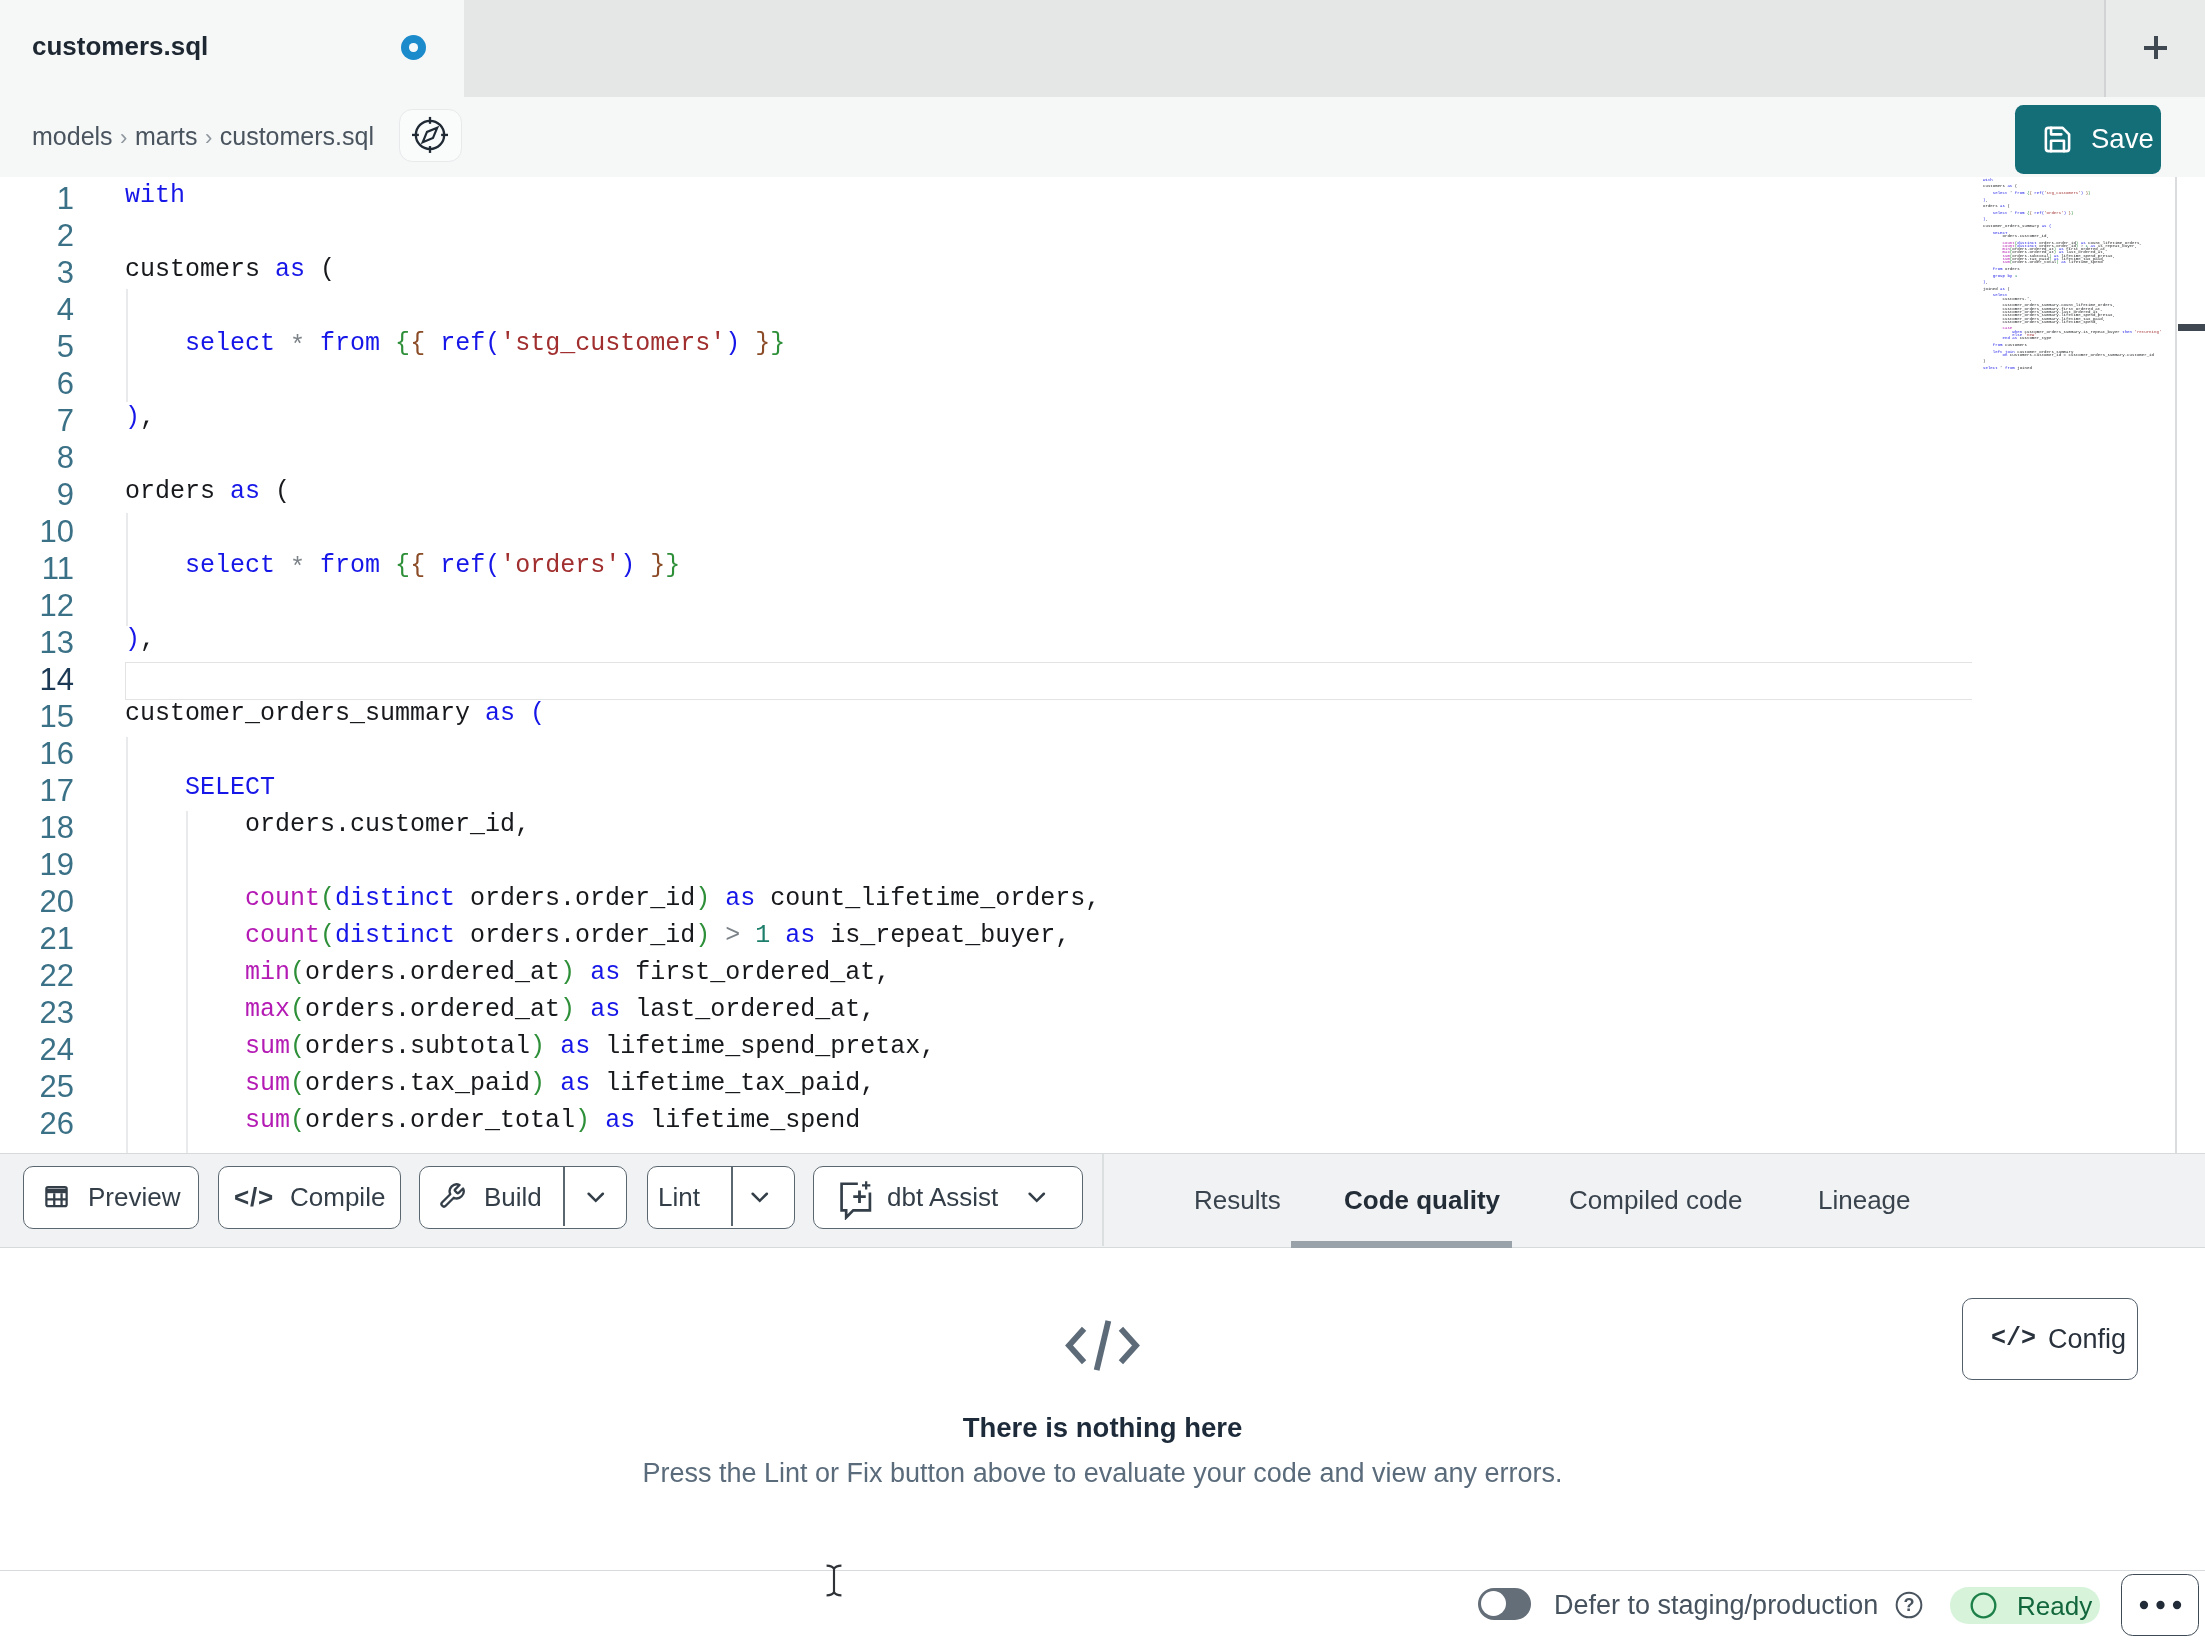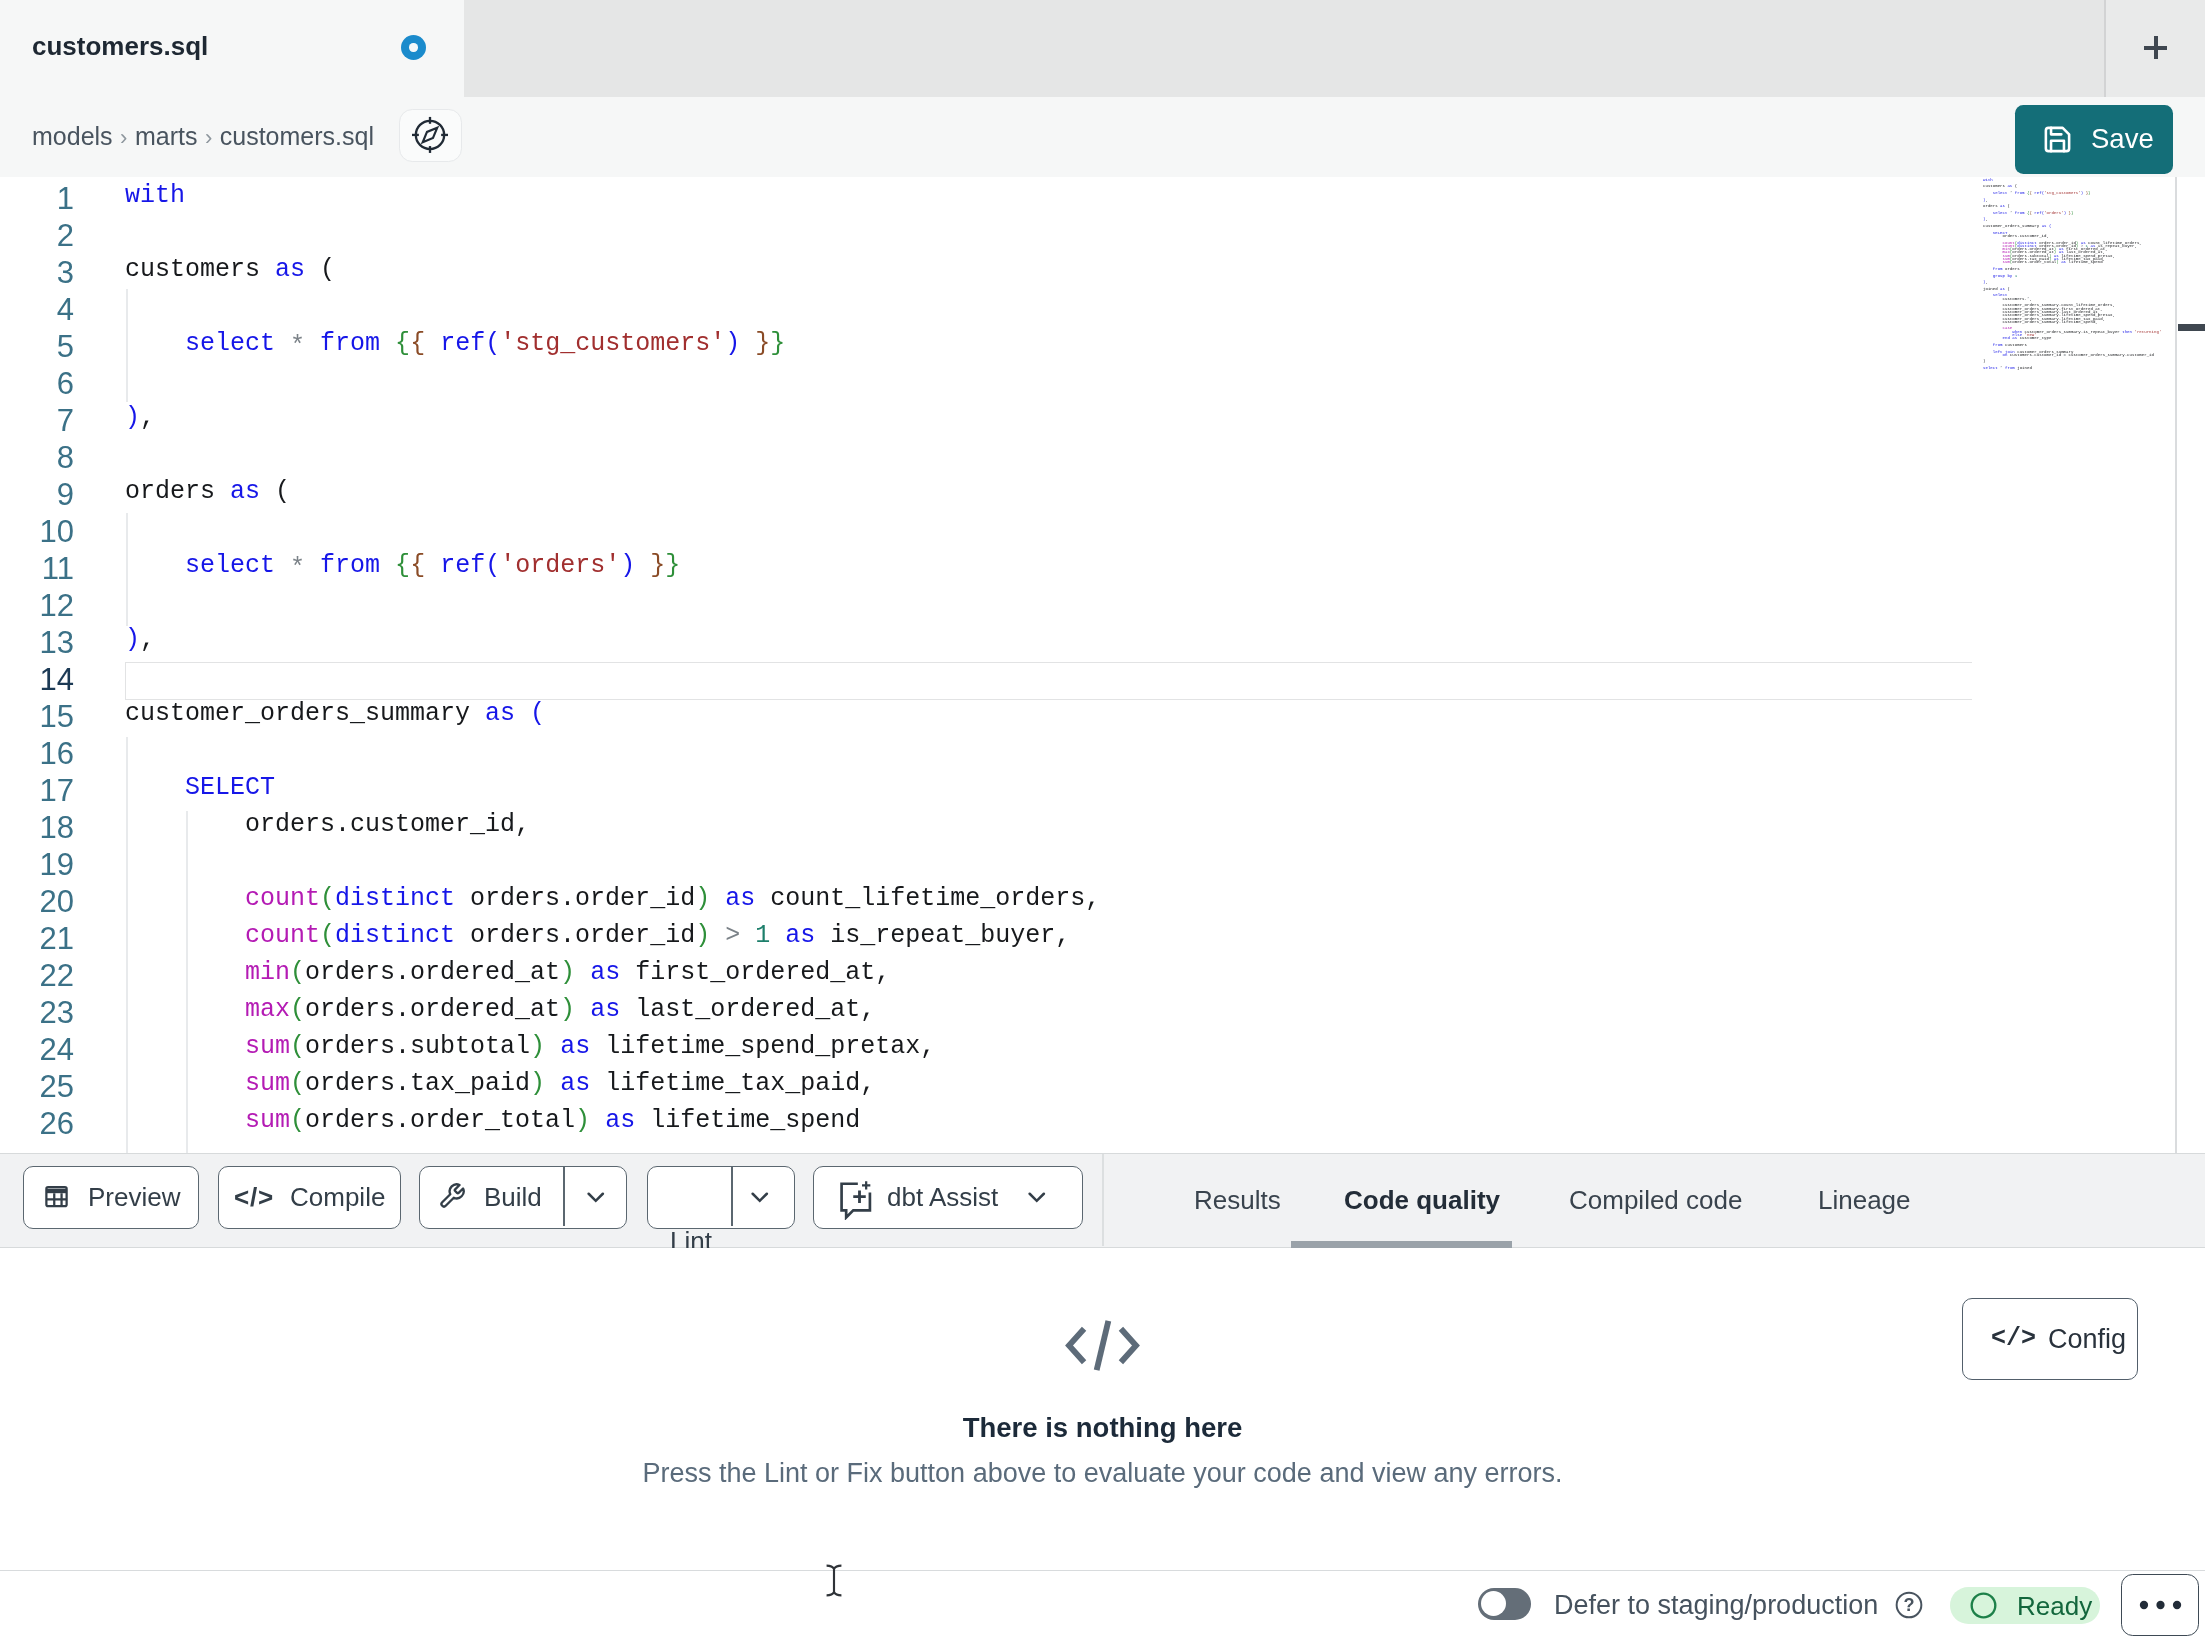--- a/index.html
+++ b/index.html
@@ -17,21 +17,21 @@
   #tabdiv { left:2104px; top:0; width:1.7px; height:97px; background:#d2d3d4; }
   #pluscell { left:2106px; top:0; width:99px; height:97px; background:#e9eaea; }
   .plus-h { left:2144px; top:46px; width:23px; height:3.8px; background:#3f4750; }
   .plus-v { left:2154px; top:36px; width:3.8px; height:23px; background:#3f4750; }
   
   #crumbs { left:0; top:97px; width:2205px; height:80px; background:#f6f7f7; }
   #crumbtext { left:32px; top:25px; font-size:25px; color:#49545f; }
   #crumbtext .sep { color:#8e979e; padding:0 7.5px; font-size:22px; }
   #compassbtn { left:399px; top:11.7px; width:63px; height:53px; background:#fafbfb;
     border:1.7px solid #e7e9eb; border-radius:13.3px; }
-  #savebtn { left:2015px; top:7.5px; width:158px; height:69px; background:#146e78;
+  #savebtn { left:2015px; top:7.5px; width:146px; height:69px; background:#146e78;
     border-radius:8.3px; color:#fff; }
   #savetext { left:76px; top:18.3px; font-size:27.5px; color:#fff; }
   
   #editor { left:0; top:177px; width:2205px; height:976px; background:#fff; overflow:hidden; }
   pre, .mono { font-family:"Liberation Mono", monospace; }
   #gutter { position:absolute; left:0; top:3.3px; width:74px; text-align:right;
     font-family:"Liberation Sans", sans-serif;
     font-size:31px; line-height:37px; color:#3b7187; }
   #code { position:absolute; left:125px; top:0; font-size:25px; line-height:37px;
     color:#17191c; }
@@ -265,21 +265,21 @@
     <svg class="abs" style="left:18.3px;top:15px" width="28" height="28" viewBox="0 0 24 24" fill="none" stroke="#333e48" stroke-width="2" stroke-linecap="round" stroke-linejoin="round">
       <path d="M14.7 6.3a1 1 0 0 0 0 1.4l1.6 1.6a1 1 0 0 0 1.4 0l3.77-3.77a6 6 0 0 1-7.94 7.94l-6.91 6.91a2.12 2.12 0 0 1-3-3l6.91-6.91a6 6 0 0 1 7.94-7.94l-3.76 3.76z"></path>
     </svg>
     <span class="abs" style="left:64px; top:15px;">Build</span>
     <div class="tdiv" style="left:143px;"></div>
     <svg class="abs" style="left:167px;top:25px" width="17.5" height="11" viewBox="0 0 21 13" fill="none" stroke="#333e48" stroke-width="3" stroke-linecap="round">
         <path d="M2 2 L10.5 10.5 L19 2"></path>
       </svg>
   </div>
   <div class="tbtn" style="left:647px; width:148px;">
-    <span class="abs" style="left:22px; top:15px;margin-top:44px;">Lint</span>
+    <span class="abs" style="left:10px; top:15px;">Lint</span>
     <div class="tdiv" style="left:83px;"></div>
     <svg class="abs" style="left:103px;top:25px" width="17.5" height="11" viewBox="0 0 21 13" fill="none" stroke="#333e48" stroke-width="3" stroke-linecap="round">
         <path d="M2 2 L10.5 10.5 L19 2"></path>
       </svg>
   </div>
   <div class="tbtn" style="left:813px; width:270px;">
     <svg class="abs" style="left:22px;top:13.3px" width="37" height="40" viewBox="0 0 44 48" fill="none" stroke="#333e48" stroke-width="3.2" stroke-linejoin="miter">
       <path d="M26 4.5 H6.5 V36.5 H12 V45 L20.5 36.5 H40.5 V15"></path>
       <path d="M28 12.5 V27.5 M20.5 20 H35.5" stroke-width="3.4"></path>
       <path d="M36 1.5 V11.5 M31 6.5 H41" stroke-width="2.7"></path>

